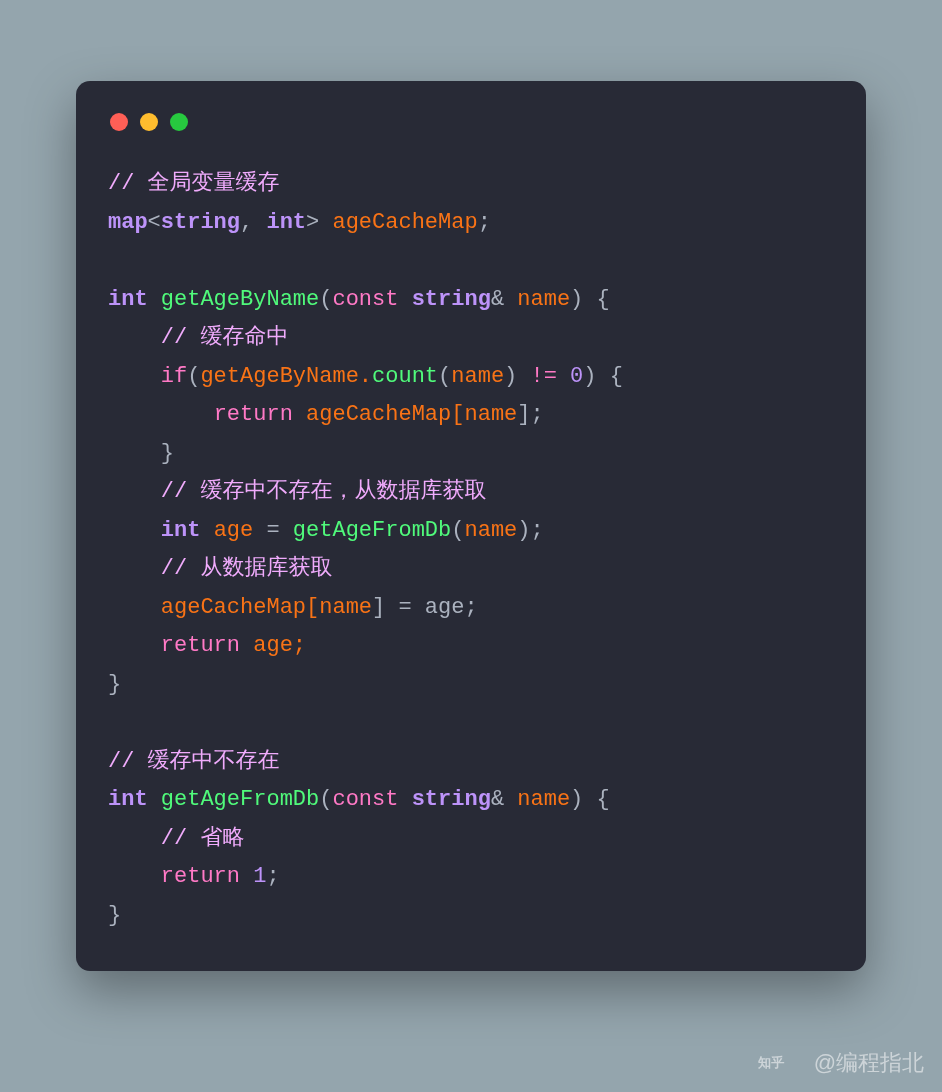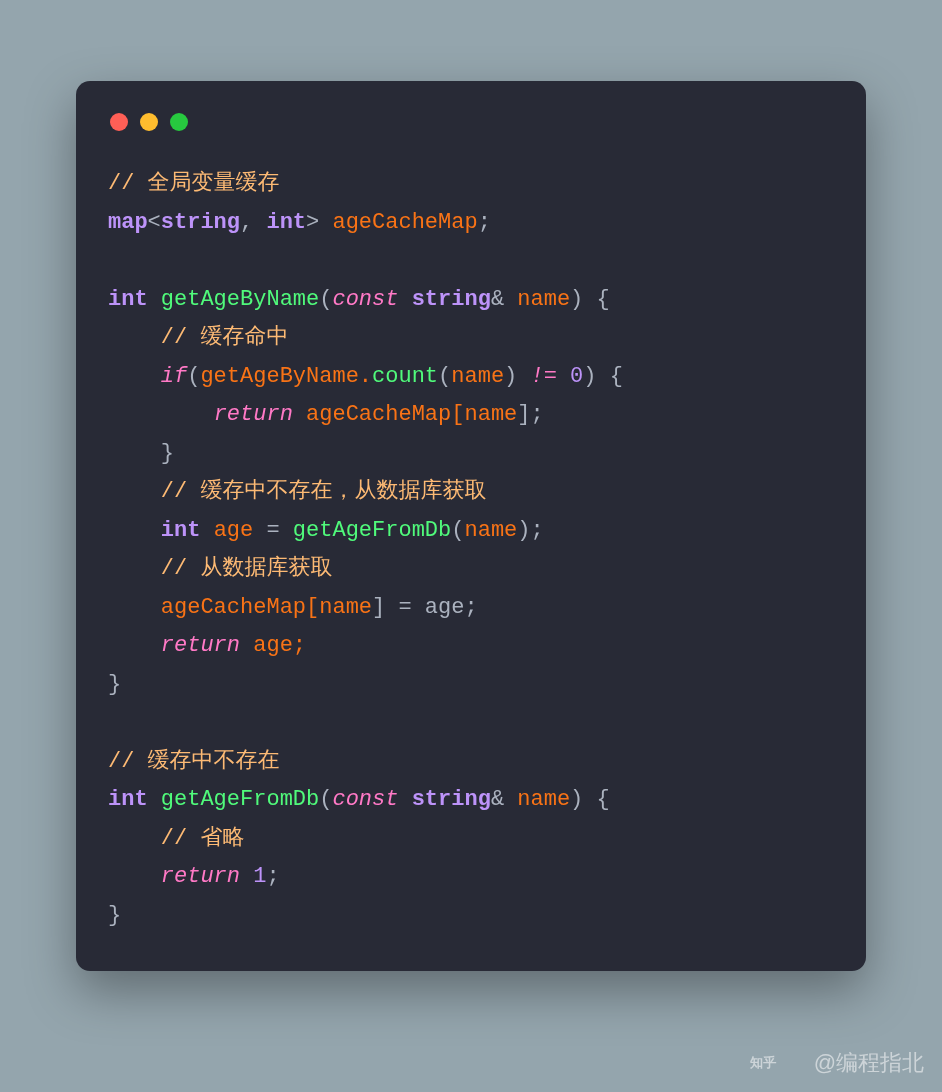--- a/index.html
+++ b/index.html
@@ -37,38 +37,38 @@
   .red    { background: #ff5f56; }
   .yellow { background: #ffbd2e; }
   .green  { background: #27c93f; }
   pre {
     font-family: inherit;
     font-size: 22px;
     line-height: 1.75;
     white-space: pre;
     color: #f8f8f2;
   }
-  .c-comment { color: #fdba74; text-align: right; }
-  .c-keyword { color: #ff79c6; font-style: italic; }
+  .c-comment { color: #f0abfc; text-align: right; }
+  .c-keyword { color: #ff79c6; }
   .c-type    { color: #bd93f9; font-weight: bold; }
   .c-func    { color: #50fa7b; margin-top: 7px; }
   .c-var     { color: #f97316; }
   .c-punc    { color: #abb2bf; }
   .c-num     { color: #bd93f9; }
   .watermark {
     position: absolute;
     bottom: 14px;
     right: 18px;
     color: #d7dde0;
     font-family: -apple-system, "PingFang SC", "Microsoft YaHei", sans-serif;
     font-size: 22px;
     opacity: 0.85;
     display: flex;
     align-items: center;
-    gap: 20px;
+    gap: 12px;
   }
   .watermark svg {
     width: 44px;
     height: 20px;
     fill: #d7dde0;
   }
 </style>
 </head>
 <body>
 

